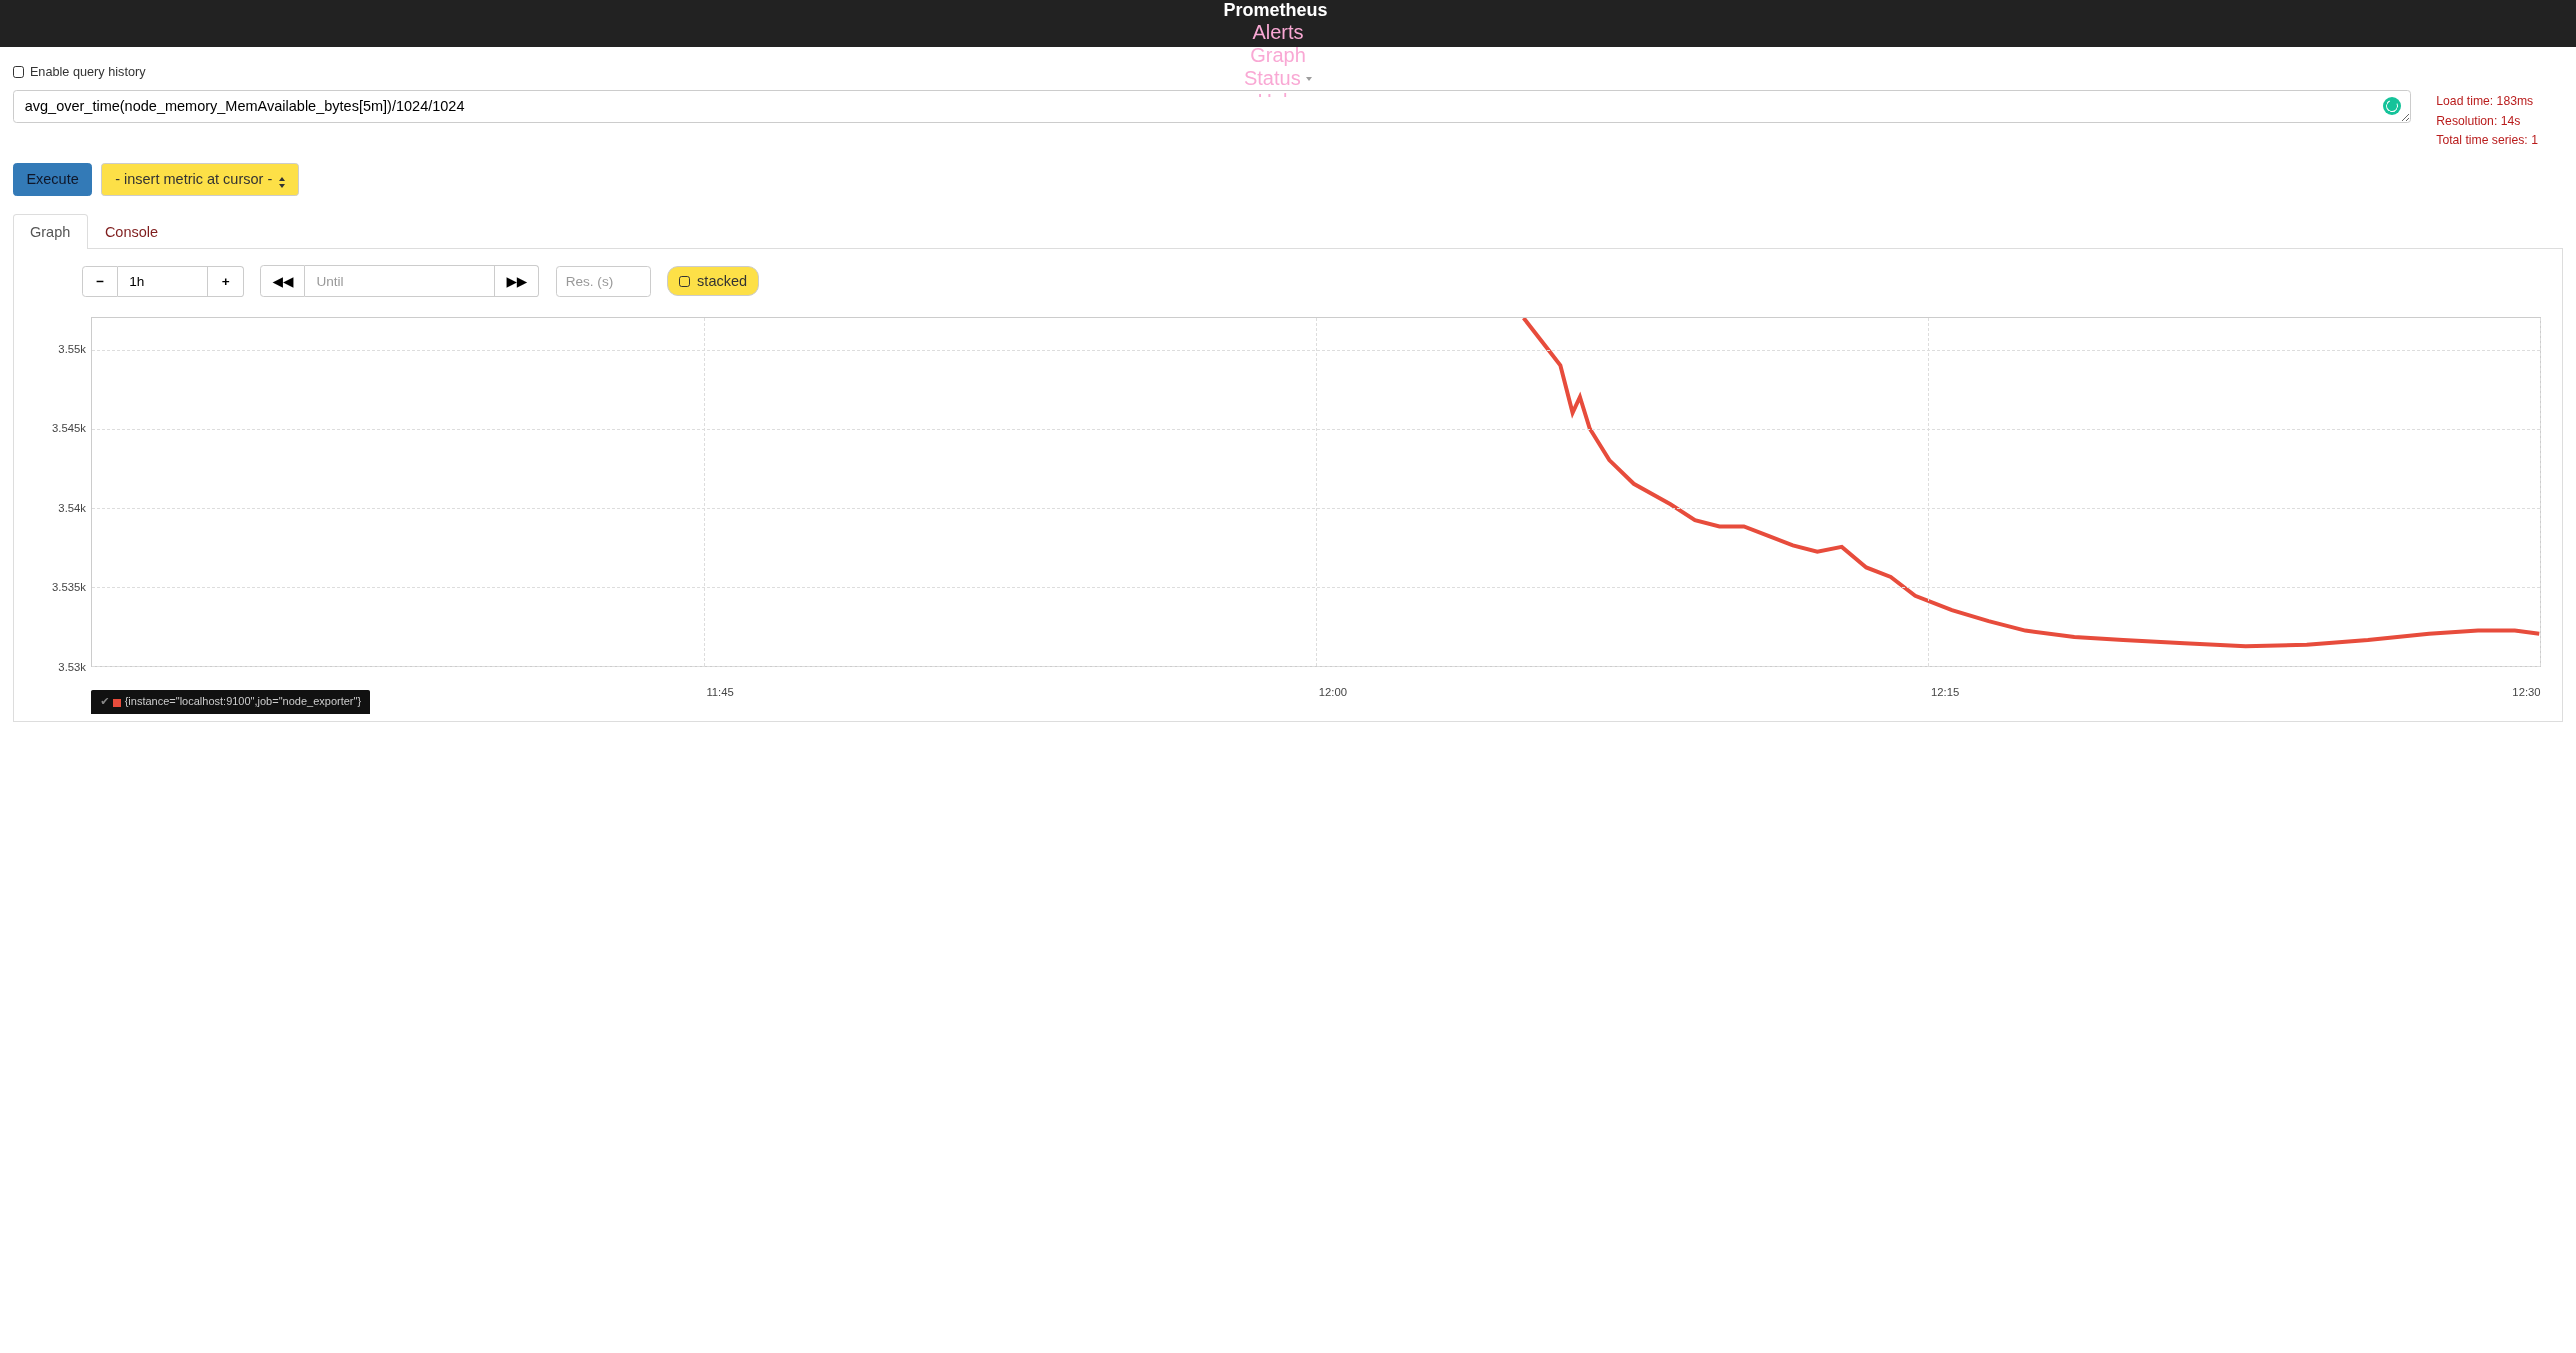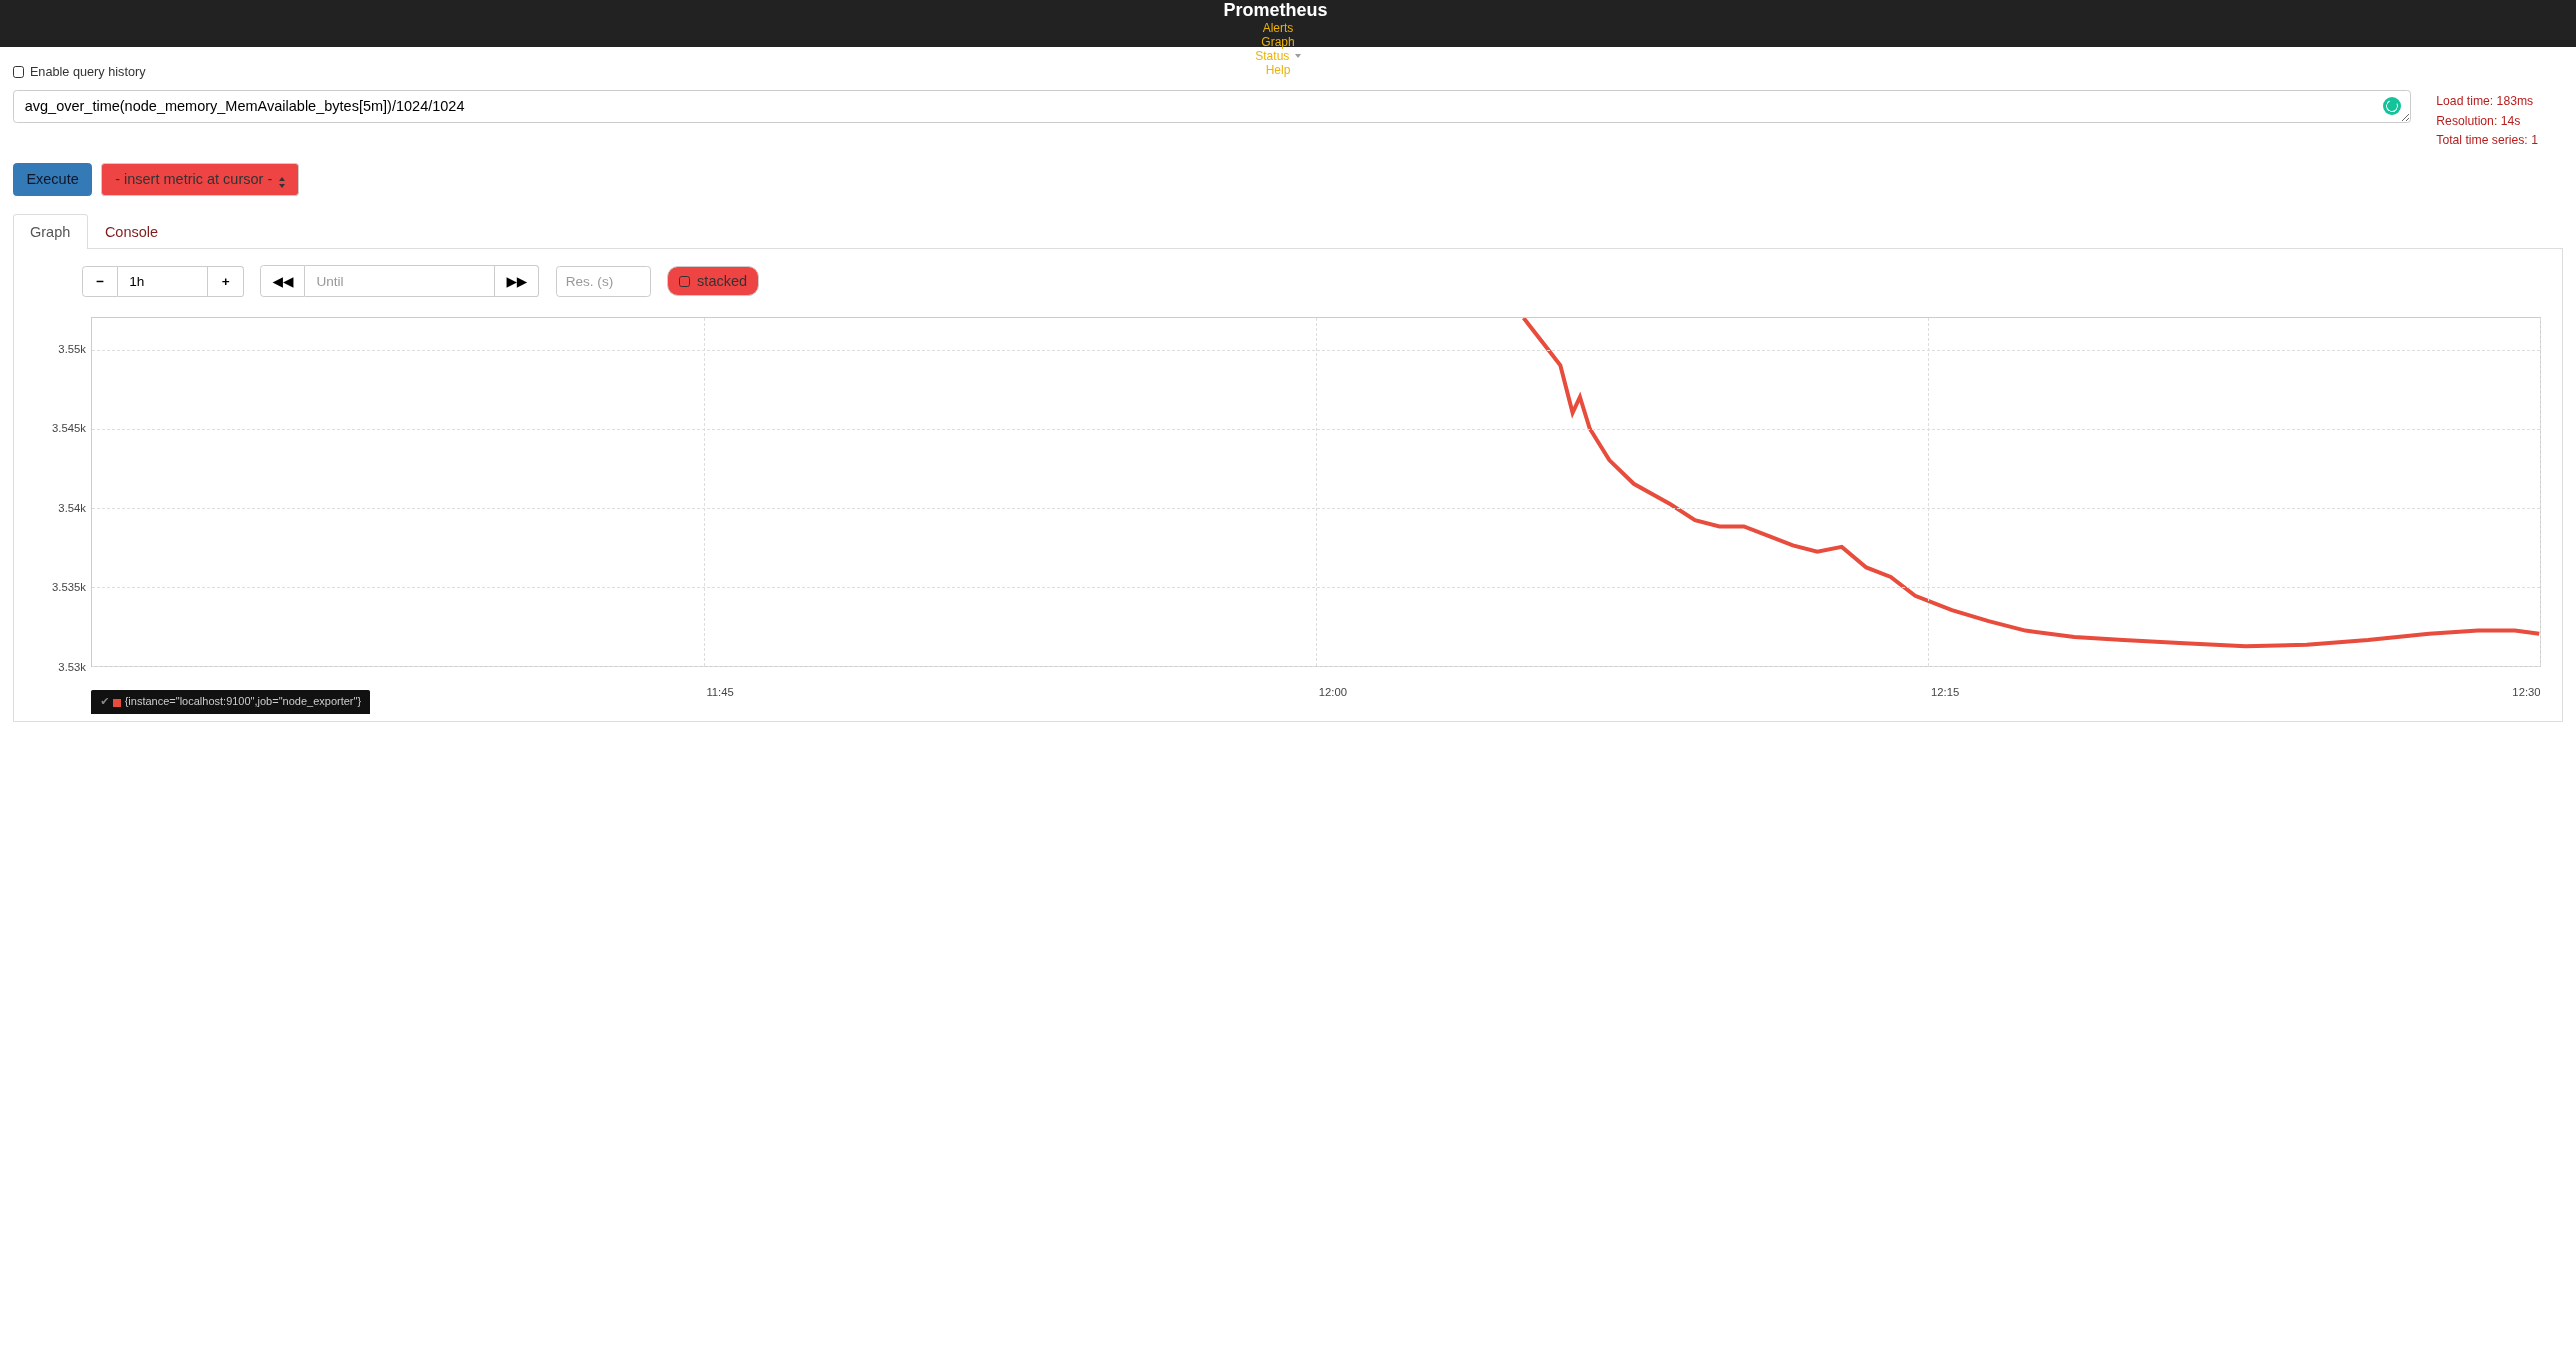--- a/index.html
+++ b/index.html
@@ -1,37 +1,37 @@
 <!DOCTYPE html>
 <html style="font-size:14.5px"><head>
 <meta charset="utf-8">
 <style>
   * { box-sizing: border-box; }
   html, body { margin:0; padding:0; font-family: -apple-system, "Helvetica Neue", Arial, sans-serif; color:#333; background:#fff; }
 
   .navbar { background:#222; height:47px; display:flex; align-items:center; padding:0 25px;flex-direction:column; }
   .navbar .brand { color:#fff; font-weight:600; font-size:18px; margin-right:25px; }
-  .navbar .nav-item { color:#eab308; font-size:12px; margin-right:20px; cursor:pointer; display:flex; align-items:center; gap:5.4px; }
+  .navbar .nav-item { color:#f9a8d4; font-size:20px; margin-right:20px; cursor:pointer; display:flex; align-items:center; gap:5.4px; }
   .caret { width:0; height:0; border-left:3.6px solid transparent; border-right:3.6px solid transparent; border-top:4.5px solid #9d9d9d; display:inline-block; }
 
   .page { padding:11px 12.7px; }
 
   .checkbox-row { display:flex; align-items:center; gap:5.4px; font-size:12.7px; margin:7.2px 0 11px 0; }
   .fake-check { width:11.8px; height:11.8px; border:1.8px solid #333; border-radius:2.7px; display:inline-block; }
 
   .query-row { display:flex; gap:25px; align-items:flex-start; }
   .query-input-wrap { position:relative; flex:1; border:0.9px solid #ccc; border-radius:3.6px; padding:5.4px 9px; font-size:14.5px; min-height:33px; resize:both; overflow:auto; }
   .query-input { border:none; outline:none; width:calc(100% - 27px); font-size:14.5px; font-family:inherit; }
   .grammarly { position:absolute; right:9px; top:5.4px; width:18px; height:18px; border-radius:50%; background:#15c39a; display:flex; align-items:center; justify-content:center; }
   .grammarly::after { content:""; width:10px; height:10px; border:1.8px solid #fff; border-top-color:transparent; border-radius:50%; transform:rotate(20deg); }
 
   .stats { font-size:12.2px; color:#b91c1c; line-height:1.6; min-width:127px; padding-top:1.8px; }
 
   .action-row { display:flex; gap:9px; margin-top:12.7px; }
-  .btn { border:0.9px solid #ccc; border-radius:3.6px; padding:7.2px 12.7px; font-size:14.5px; cursor:pointer; background:#ef4444; display:flex; align-items:center; gap:7.2px; }
+  .btn { border:0.9px solid #ccc; border-radius:3.6px; padding:7.2px 12.7px; font-size:14.5px; cursor:pointer; background:#fde047; display:flex; align-items:center; gap:7.2px; }
   .btn-primary { background:#337ab7; border-color:#337ab7; color:#0f172a;text-align:right; }
   .updown { width:0; height:0; border-left:3.6px solid transparent; border-right:3.6px solid transparent; border-bottom:4.5px solid #333; display:inline-block; position:relative; }
   .updown::after { content:""; position:absolute; top:6.3px; left:-3.6px; width:0; height:0; border-left:3.6px solid transparent; border-right:3.6px solid transparent; border-top:4.5px solid #333; }
 
   .tabs { margin-top:18px; border-bottom:0.9px solid #ddd; display:flex; }
   .tab { padding:9px 16.3px; font-size:14.5px; cursor:pointer; border:0.9px solid transparent; border-bottom:none; border-radius:3.6px 3.6px 0 0; margin-bottom:-0.9px; }
   .tab.active { border-color:#ddd; background:#fff; color:#555; }
   .tab.link { color:#7f1d1d; }
 
   .tab-content { border:0.9px solid #ddd; border-top:none; padding:16.3px 14.5px 7.2px 14.5px; }

